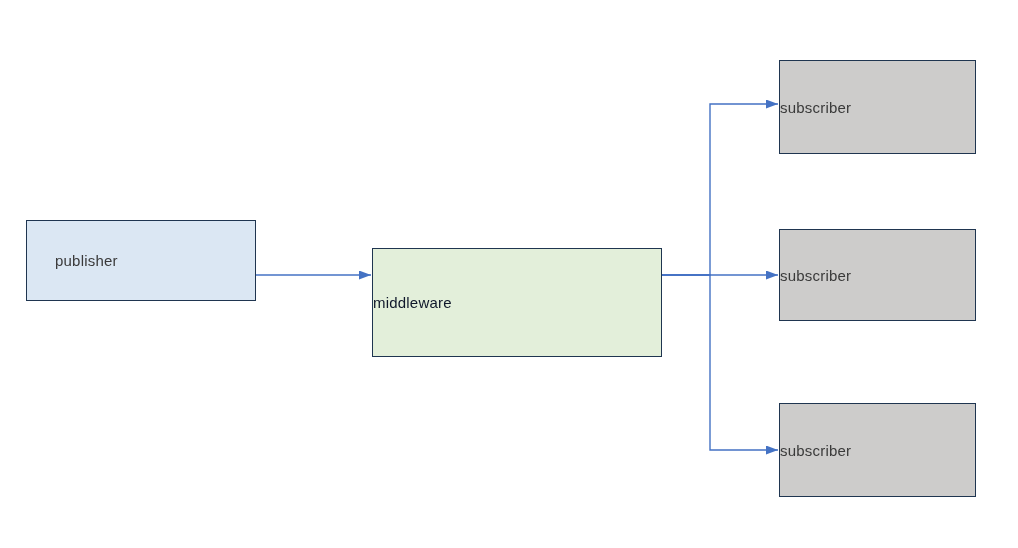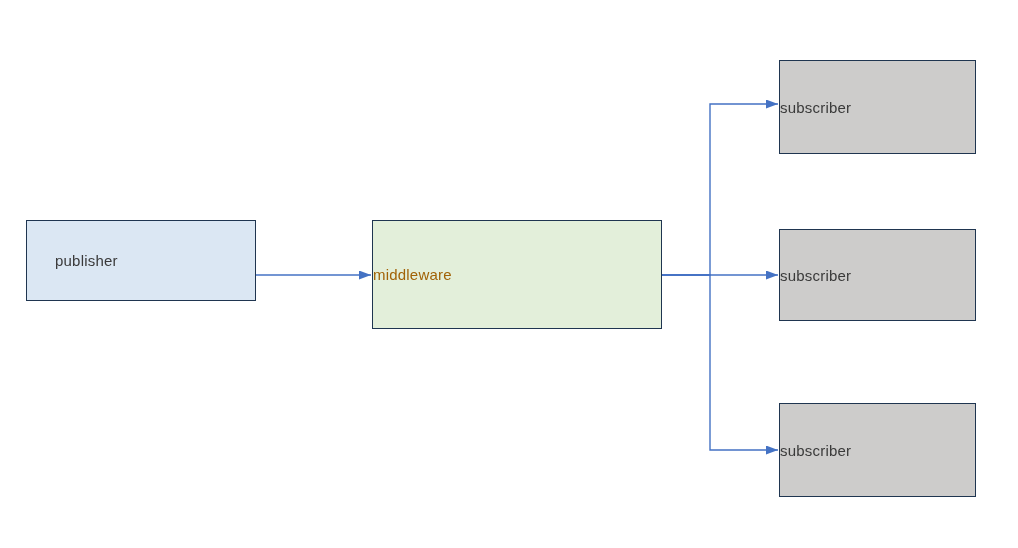--- a/index.html
+++ b/index.html
@@ -59,21 +59,21 @@
     <path class="edge" d="M256,275 L371,275" marker-end="url(#arrow)" style="stroke: rgb(68, 114, 196);"></path>
     <path class="edge" d="M662,275 L710,275 L710,104 L778,104" marker-end="url(#arrow)" style="stroke: rgb(68, 114, 196);"></path>
     <path class="edge" d="M662,275 L778,275" marker-end="url(#arrow)" style="stroke: rgb(68, 114, 196);"></path>
     <path class="edge" d="M662,275 L710,275 L710,450 L778,450" marker-end="url(#arrow)" style="stroke: rgb(68, 114, 196);"></path>
   </svg>
 
   <div class="node node-publisher" style="background-color: rgb(219, 231, 243); border-color: rgb(31, 53, 80); color: rgb(58, 58, 58);">
     <span>publisher</span>
   </div>
 
-  <div class="node node-middleware" style="background-color: rgb(227, 239, 218); border-color: rgb(31, 53, 80); color: #a16207;">
+  <div class="node node-middleware" style="background-color: rgb(227, 239, 218); border-color: rgb(31, 53, 80); color: #0f172a; margin-top: 28px;">
     <span>middleware</span>
   </div>
 
   <div class="node node-subscriber-1" style="background-color: rgb(205, 204, 203); border-color: rgb(31, 53, 80); color: rgb(58, 58, 58);">
     <span>subscriber</span>
   </div>
 
   <div class="node node-subscriber-2" style="background-color: rgb(205, 204, 203); border-color: rgb(31, 53, 80); color: rgb(58, 58, 58);">
     <span>subscriber</span>
   </div>

